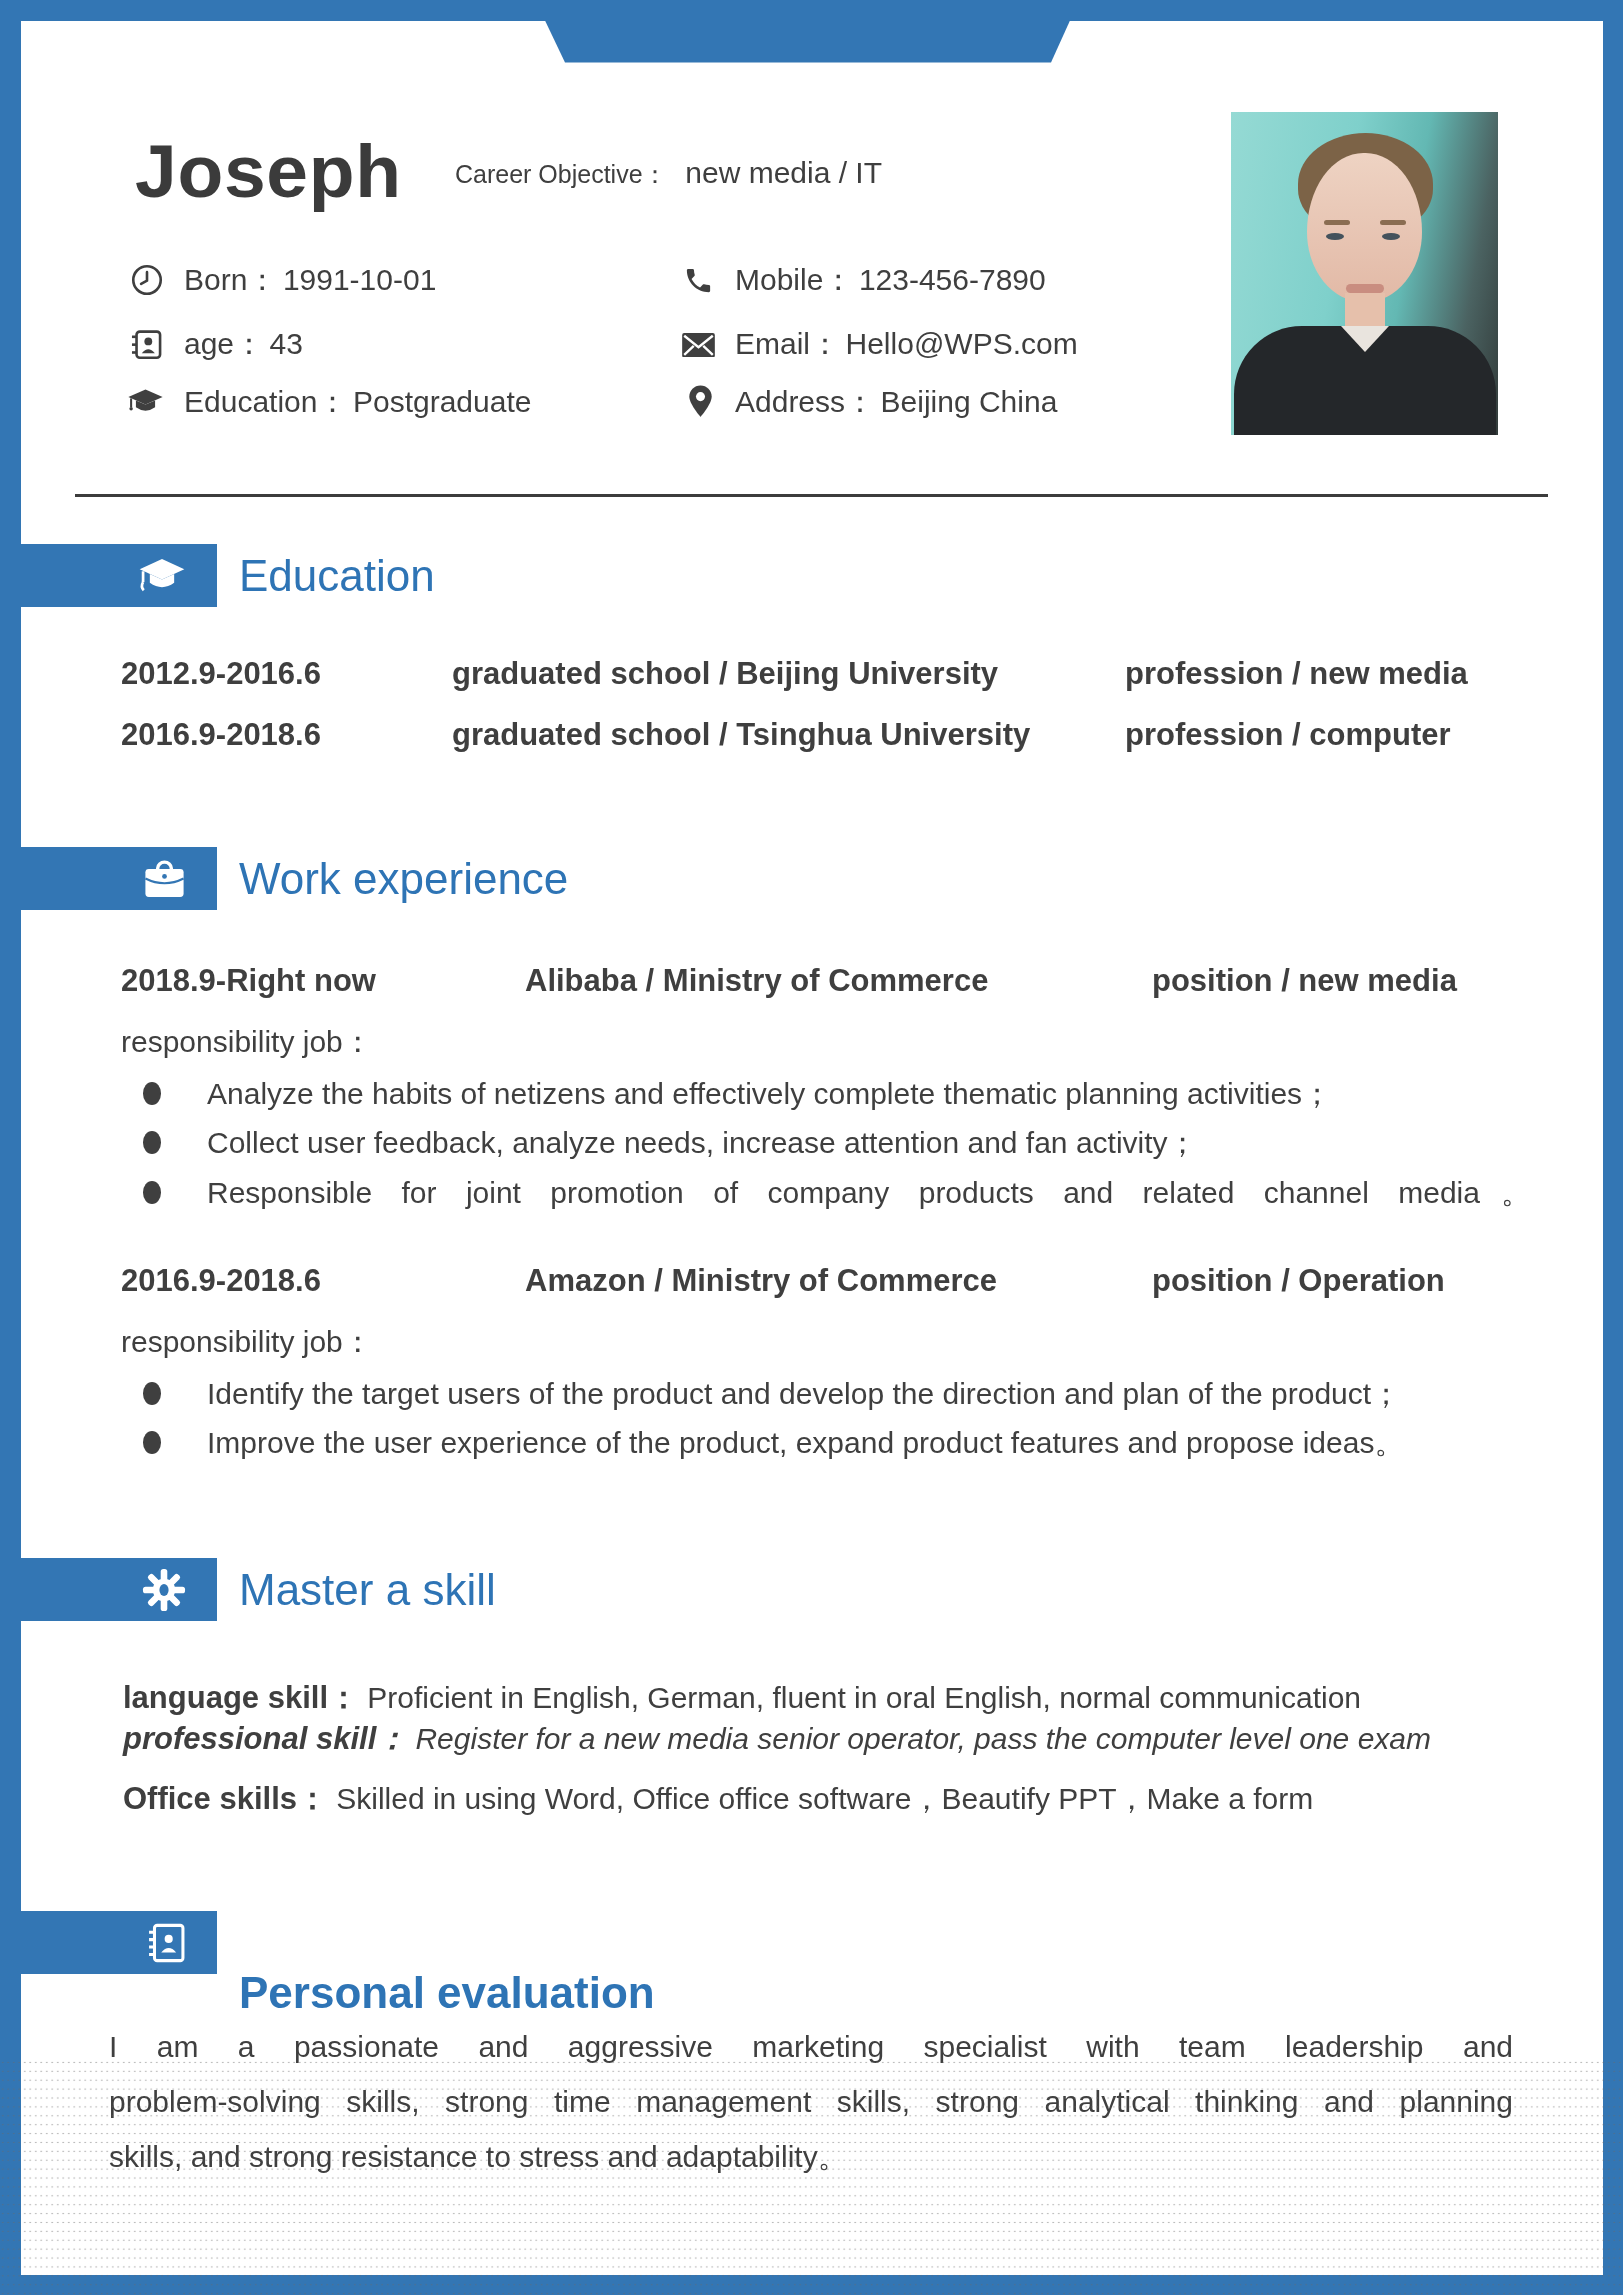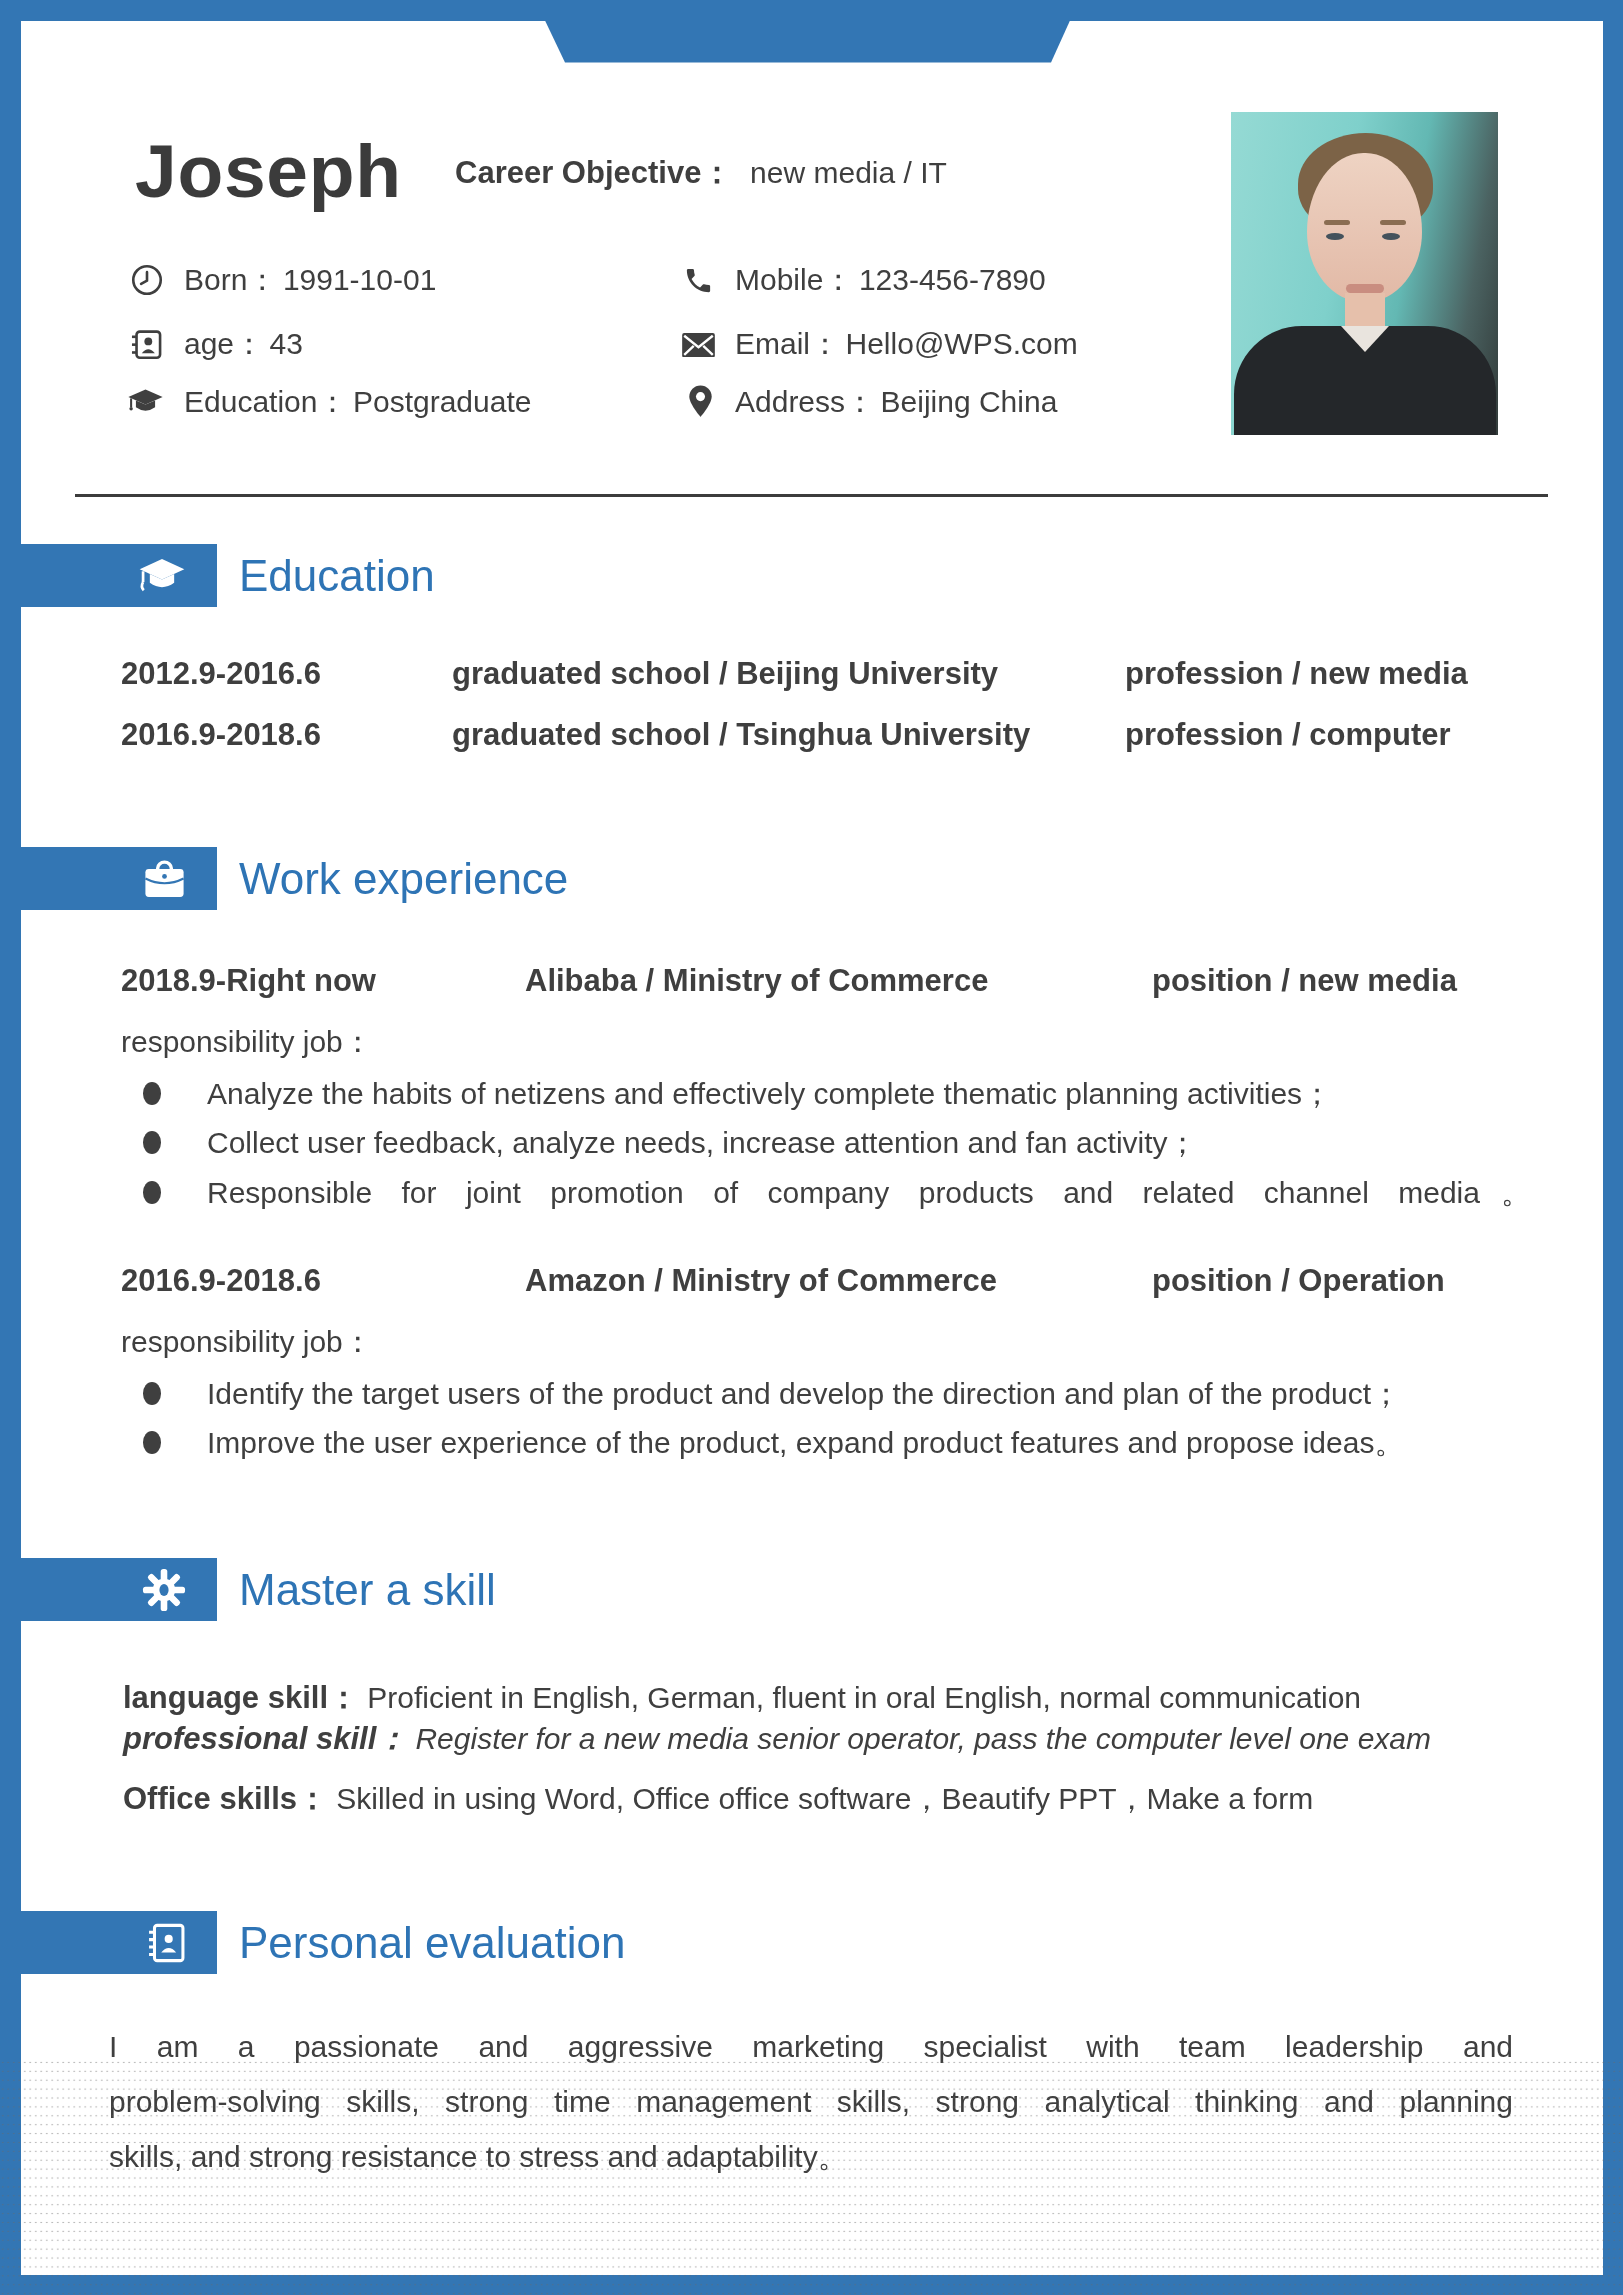--- a/index.html
+++ b/index.html
@@ -20,21 +20,21 @@
   .trapezoid{left:0;top:20.5px;width:1623px;height:42px;background:var(--color-accent);
     clip-path:polygon(545px 0,1070px 0,1051px 42px,565px 42px);}
   
   .dots{left:0;top:2058px;width:1623px;height:238px;z-index:3;pointer-events:none;
     background-image:radial-gradient(circle,rgba(105,105,105,0.45) 0.9px,rgba(0,0,0,0) 1.1px);
     background-size:5.5px 8.9px;}
   .content{position:absolute;left:0;top:0;width:1623px;height:2295px;z-index:2;color:var(--color-text);}
   
   .name{font-size:75px;line-height:89px;font-weight:bold;color:#3b3b3b;letter-spacing:0.7px;}
   .career{font-size:30px;line-height:38px;}
-  .career .lab{font-weight:bold;font-size:31px;}
+  .career .lab{font-weight:normal;font-size:25px;}
   .career .val{margin-left:17.7px;}
   .contact-row{font-size:30px;line-height:38px;white-space:nowrap;}
   .contact-row .val{margin-left:5.5px;}
   .cicon{width:38px;height:38px;display:flex;align-items:center;justify-content:center;}
   .divider{left:75px;top:494px;width:1473px;height:3.4px;background:#3c3c3c;}
   
   .photo{left:1231px;top:112px;width:267px;height:323px;overflow:hidden;
     background:linear-gradient(100deg,#95dad4 0%,#7fd0cb 40%,#63b8b3 62%,#4b6362 84%,#323b3a 100%);}
   .ph-hair{position:absolute;left:67px;top:20.5px;width:135px;height:102px;background:#7c6347;border-radius:50% 50% 45% 45%;}
   .ph-face{position:absolute;left:76px;top:41px;width:115px;height:149px;border-radius:50%/54% 54% 48% 48%;
@@ -267,21 +267,21 @@
     <div class="banner" style="top:1911px;">
       <span>
         <svg viewBox="0 0 62 62" width="42" height="42">
             <rect x="14" y="5" width="42" height="52" rx="4" fill="none" stroke="#fff" stroke-width="4.5"></rect>
             <path d="M6 15 h8 M6 26 h8 M6 37 h8 M6 48 h8" stroke="#fff" stroke-width="4.5"></path>
             <circle cx="35" cy="25" r="6" fill="#fff"></circle>
             <path d="M24 45 q11 -13 22 0 z" fill="#fff"></path>
           </svg>
       </span>
     </div>
-    <div class="section-title" style="top:1911px;">Personal evaluation</div>
+    <div class="section-title" style="top:1961px;font-weight:bold;">Personal evaluation</div>
 
     <div class="para">
       <div class="jline">I am a passionate and aggressive marketing specialist with team leadership and</div>
       <div class="jline">problem-solving skills, strong time management skills, strong analytical thinking and planning</div>
       <div>skills, and strong resistance to stress and adaptability。</div>
     </div>
 
   </div>
 </div>
 

